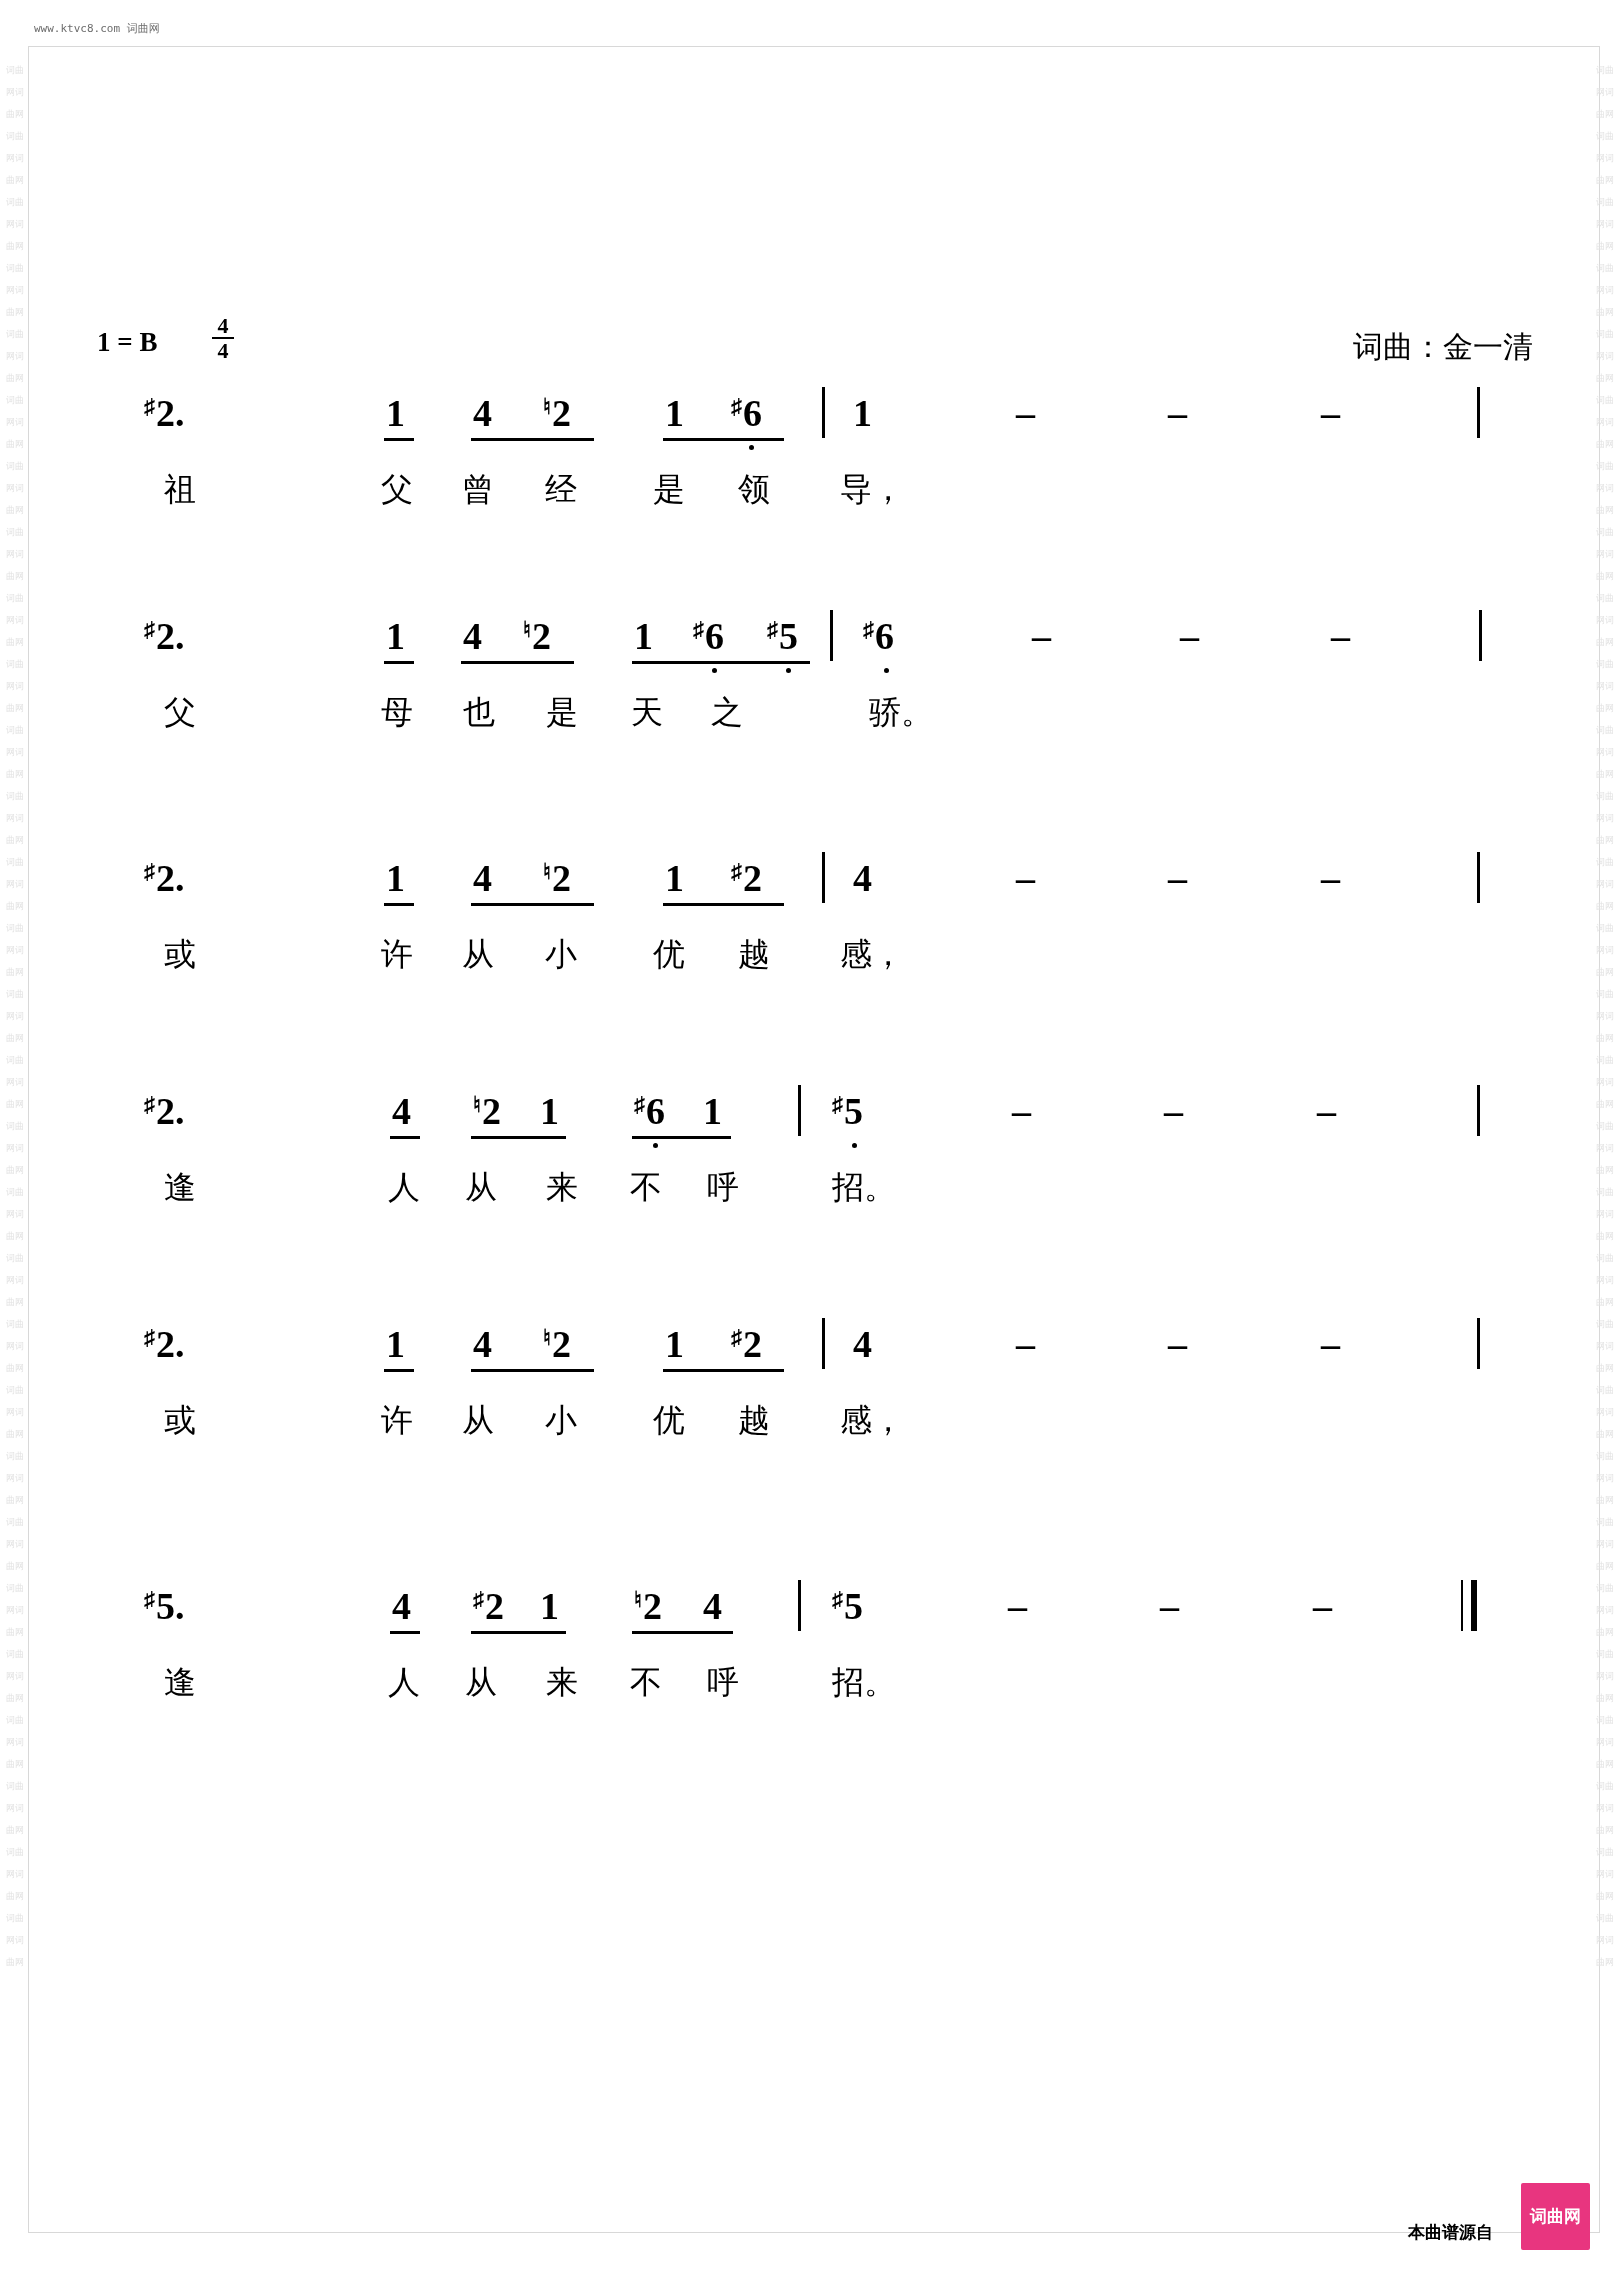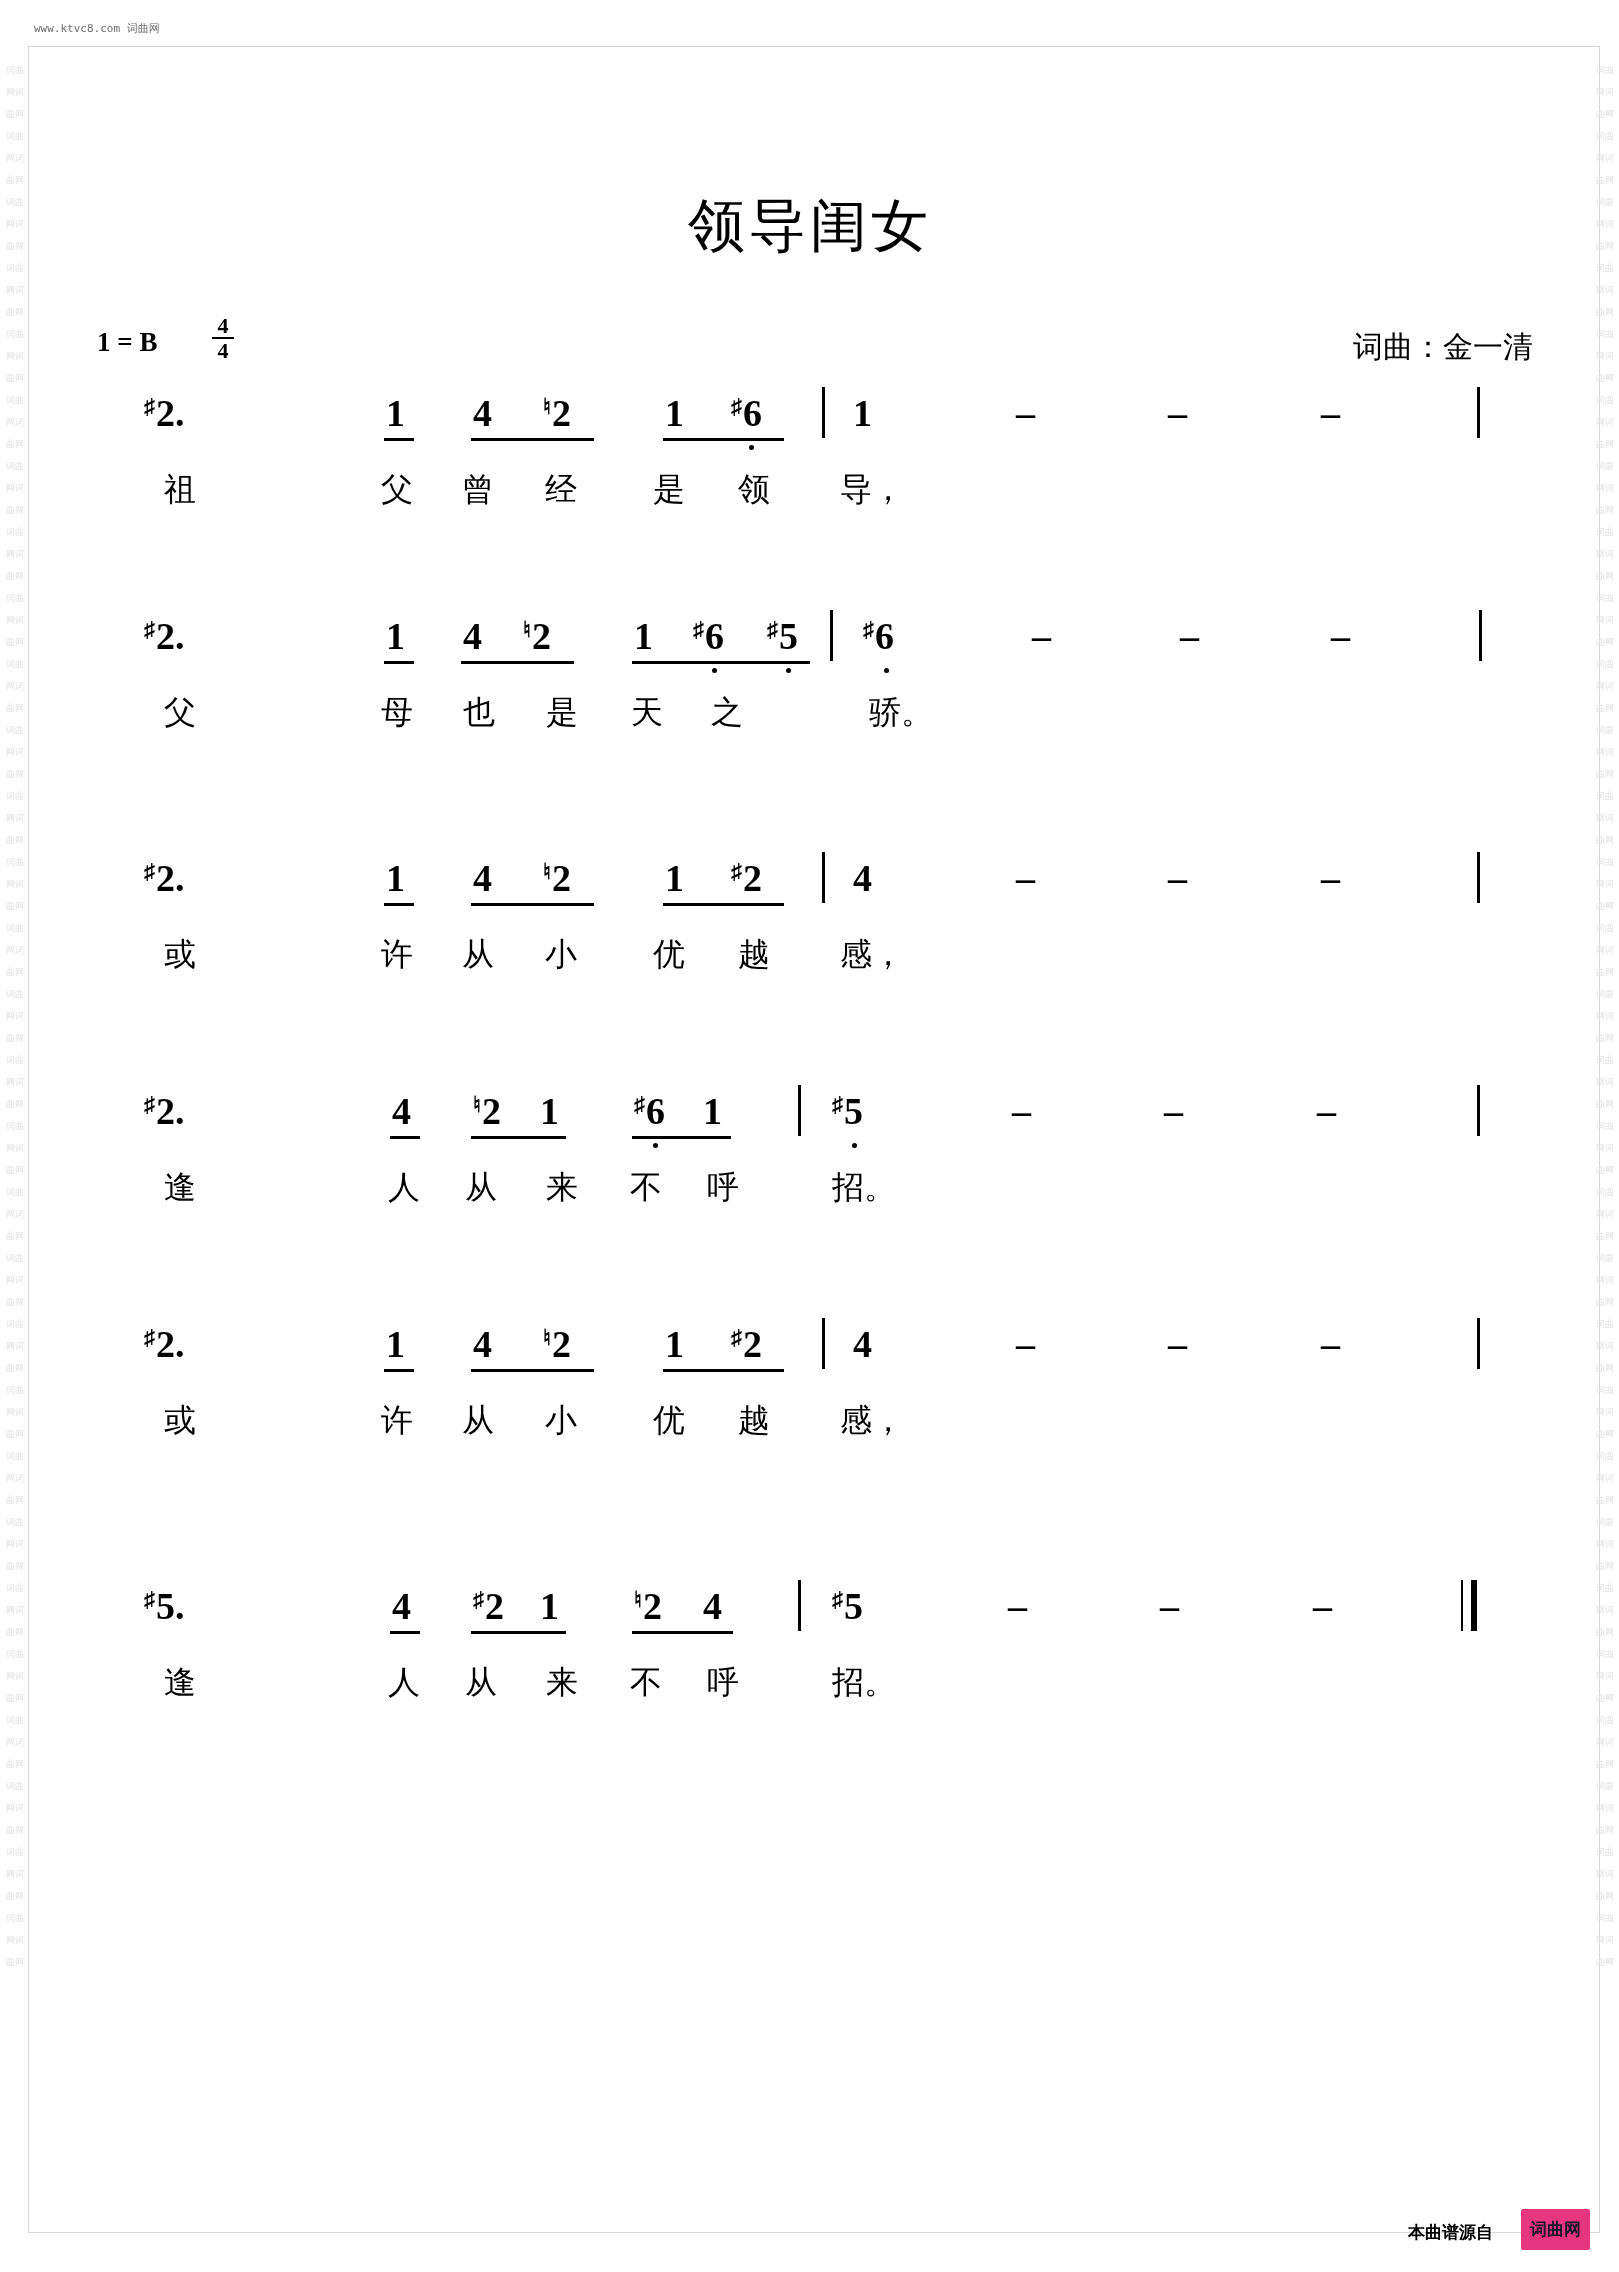--- a/index.html
+++ b/index.html
@@ -167,25 +167,25 @@
     font-size: 17px;
     font-weight: bold;
     font-family: "DejaVu Sans", sans-serif;
     white-space: nowrap;
   }
   .footer-badge {
     position: absolute;
     right: 30px;
     bottom: 22px;
     background: #e8357f;
-    color: #0f172a;
+    color: #ffffff;
     font-size: 17px;
     font-weight: bold;
     font-family: "DejaVu Sans", sans-serif;
-    padding: 9px 9px;
+    padding: 22px 9px;
     border-radius: 2px;
     white-space: nowrap;
   }
 </style>
 </head>
 <body>
 
 <div class="page">
 
   <div class="frame-line frame-top"></div>
@@ -195,21 +195,20 @@
 
   <div class="wm-col wm-left">
     词曲网词曲网词曲网词曲网词曲网词曲网词曲网词曲网词曲网词曲网词曲网词曲网词曲网词曲网词曲网词曲网词曲网词曲网词曲网词曲网词曲网词曲网词曲网词曲网词曲网词曲网词曲网词曲网词曲网词曲网词曲网词曲网词曲网词曲网词曲网词曲网词曲网词曲网词曲网词曲网词曲网词曲网词曲网词曲网词曲网词曲网词曲网词曲网词曲网词曲网词曲网词曲网词曲网词曲网词曲网词曲网词曲网词曲网
   </div>
   <div class="wm-col wm-right">
     词曲网词曲网词曲网词曲网词曲网词曲网词曲网词曲网词曲网词曲网词曲网词曲网词曲网词曲网词曲网词曲网词曲网词曲网词曲网词曲网词曲网词曲网词曲网词曲网词曲网词曲网词曲网词曲网词曲网词曲网词曲网词曲网词曲网词曲网词曲网词曲网词曲网词曲网词曲网词曲网词曲网词曲网词曲网词曲网词曲网词曲网词曲网词曲网词曲网词曲网词曲网词曲网词曲网词曲网词曲网词曲网词曲网词曲网
   </div>
 
   <div class="site-url">www.ktvc8.com 词曲网</div>
 
-  <div class="title">领导闺女</div>
 
   <div class="keysig">1 = B</div>
   <div class="meter">
     <span class="num">4</span>
     <span class="bar"></span>
     <span class="num">4</span>
   </div>
   <div class="credits">词曲：金一清</div>
 
   <div class="line" style="top: 391px;">

